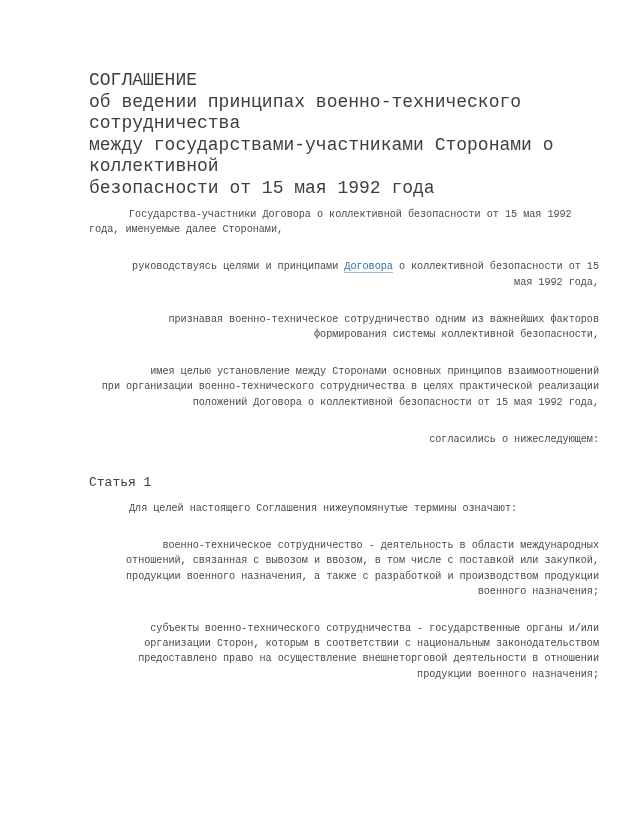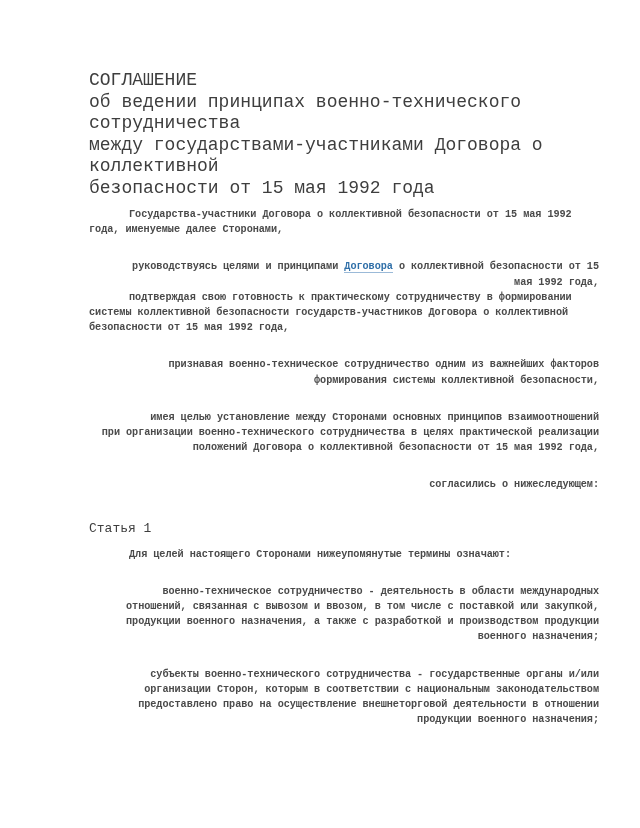--- a/index.html
+++ b/index.html
@@ -32,21 +32,20 @@
       display: block;
       white-space: nowrap;
     }
     .para {
       font-size: 10.2px;
       line-height: 15.2px;
       color: #4a4a4a;
       margin: 0;
       text-indent: 40px;
       letter-spacing: -0.05px;
-      font-weight: bold;
     }
     .gap-lg { margin-top: 22px; text-align: right; }
     .doc-link {
       color: #2f6fa8;
       text-decoration: none;
       border-bottom: 1px solid #9bbad8;
     }
     .article-heading {
       font-size: 13px;
       line-height: 20px;
@@ -57,39 +56,38 @@
   </style>
 </head>
 <body>
 
 <div class="page">
 
   <h1 class="title-block">
     <span class="title-line">СОГЛАШЕНИЕ</span>
     <span class="title-line">об ведении принципах военно-технического</span>
     <span class="title-line">сотрудничества</span>
-    <span class="title-line">между государствами-участниками Договора о</span>
+    <span class="title-line">между государствами-участниками Сторонами о</span>
     <span class="title-line">коллективной</span>
     <span class="title-line">безопасности от 15 мая 1992 года</span>
   </h1>
 
   <p class="para">Государства-участники Договора о коллективной безопасности от 15 мая 1992 года, именуемые далее Сторонами,</p>
 
   <p class="para gap-lg"><span>руководствуясь целями и принципами </span><a class="doc-link" href="#">Договора</a><span> о коллективной безопасности от 15 мая 1992 года,</span></p>
 
-  <p class="para">подтверждая свою готовность к практическому сотрудничеству в формировании системы коллективной безопасности государств-участников Договора о коллективной безопасности от 15 мая 1992 года,</p>
 
   <p class="para gap-lg">признавая военно-техническое сотрудничество одним из важнейших факторов формирования системы коллективной безопасности,</p>
 
   <p class="para gap-lg">имея целью установление между Сторонами основных принципов взаимоотношений при организации военно-технического сотрудничества в целях практической реализации положений Договора о коллективной безопасности от 15 мая 1992 года,</p>
 
   <p class="para gap-lg">согласились о нижеследующем:</p>
 
   <h2 class="article-heading">Статья 1</h2>
 
-  <p class="para">Для целей настоящего Сторонами нижеупомянутые термины означают:</p>
+  <p class="para">Для целей настоящего Соглашения нижеупомянутые термины означают:</p>
 
   <p class="para gap-lg">военно-техническое сотрудничество - деятельность в области международных отношений, связанная с вывозом и ввозом, в том числе с поставкой или закупкой, продукции военного назначения, а также с разработкой и производством продукции военного назначения;</p>
 
 
   <p class="para gap-lg">субъекты военно-технического сотрудничества - государственные органы и/или организации Сторон, которым в соответствии с национальным законодательством предоставлено право на осуществление внешнеторговой деятельности в отношении продукции военного назначения;</p>
 
 </div>
 
 </body></html>

